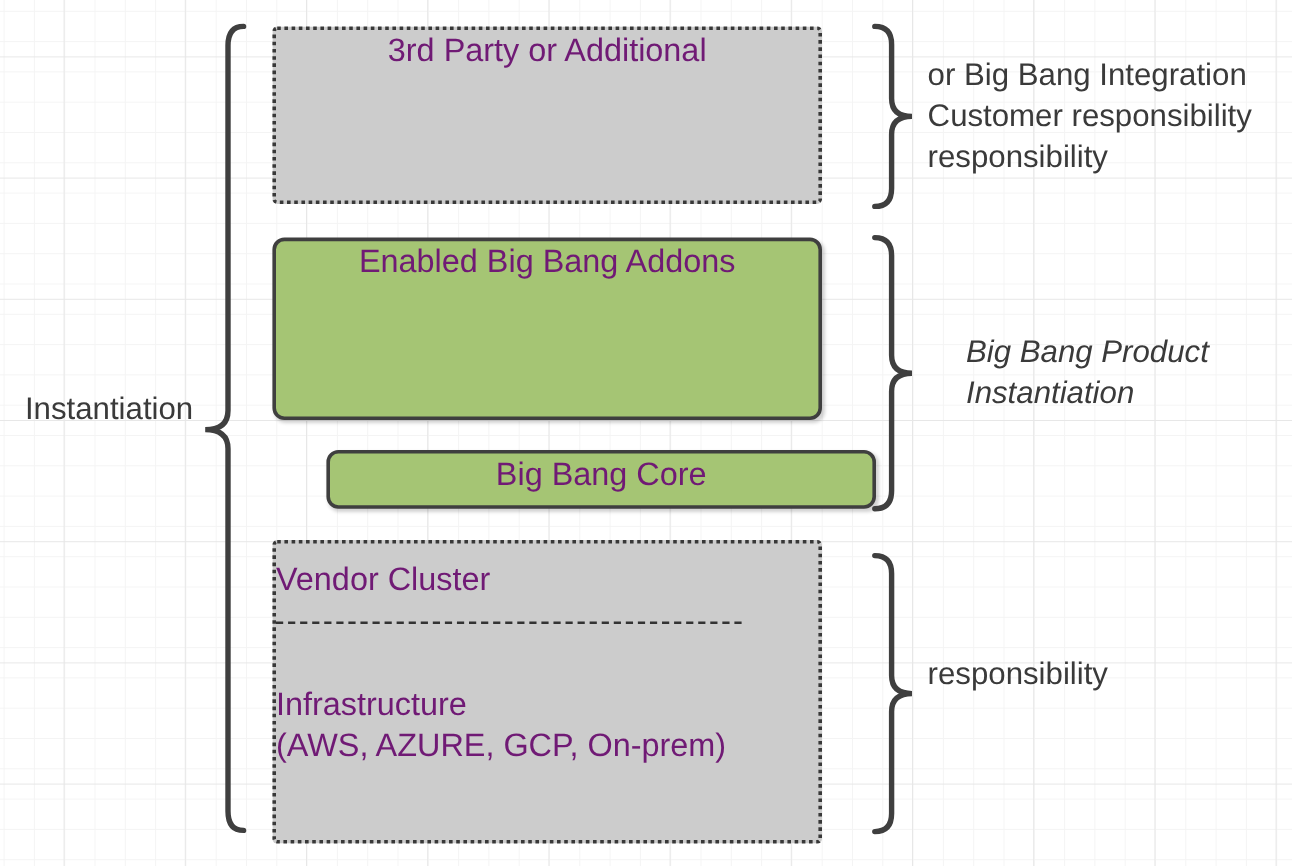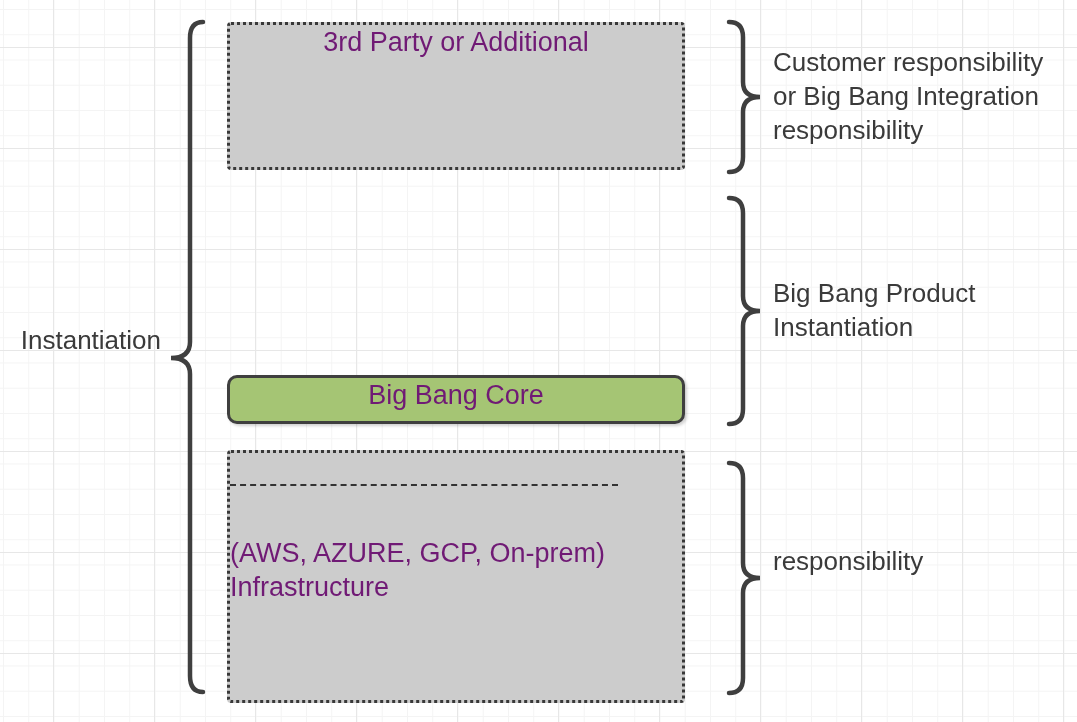--- a/index.html
+++ b/index.html
@@ -40,40 +40,40 @@
     border-radius: 4px;
   }
   .box.green {
     background: #a5c574;
     border: 3px solid #3f3f3f;
     border-radius: 10px;
     box-shadow: 2px 2px 3px rgba(0,0,0,0.18);
   }
   #box-third-party { top: 22px;  height: 148px; }
   #box-addons      { top: 198px; height: 152px; }
-  #box-core        { top: 375px; height: 49px;  }
+  #box-core        { top: 375px; height: 49px; margin-left: 45px;  }
   #box-platform    { top: 450px; height: 253px; flex-direction: column; justify-content: flex-start; padding-top: 13px; }
   .box .line { line-height: 34px; }
   .divider {
     width: 388px;
     height: 0;
     border-top: 2px dashed #333333;
     margin: 18px 0 16px 0;
   }
   .spacer { height: 34px; }
   .side-label {
     position: absolute;
     font-size: 26px;
     line-height: 34px;
     color: #3a3a3a;
     white-space: nowrap;
   }
   #left-label  { left: 0; width: 161px; top: 323px; text-align: right; }
   #rlabel-top    { left: 773px; top: 45px; }
-  #rlabel-middle { left: 773px; top: 276px; }
+  #rlabel-middle { left: 805px; top: 276px; font-style: italic; }
   #rlabel-bottom { left: 773px; top: 544px; }
   #brace-layer {
     position: absolute;
     left: 0; top: 0;
     width: 1077px; height: 722px;
     pointer-events: none;
   }
   #brace-layer path {
     fill: none;
     stroke: #3f3f3f;
@@ -87,42 +87,46 @@
 <div id="canvas">
 
   <div id="left-label" class="side-label">
     <div>Instantiation</div>
   </div>
 
   <div id="box-third-party" class="box gray">
     <div class="line">3rd Party or Additional</div>
   </div>
 
+  <div id="box-addons" class="box green">
+    <div class="line">Enabled Big Bang Addons</div>
+  </div>
 
   <div id="box-core" class="box green">
     <div class="line">Big Bang Core</div>
   </div>
 
   <div id="box-platform" class="box gray">
+    <div class="line">Vendor Cluster</div>
     <div class="divider"></div>
     <div class="spacer"></div>
+    <div class="line">Infrastructure</div>
     <div class="line">(AWS, AZURE, GCP, On-prem)</div>
-    <div class="line">Infrastructure</div>
   </div>
 
   <svg id="brace-layer" viewBox="0 0 1077 722" xmlns="http://www.w3.org/2000/svg">
     <path d="M 203,22 Q 190,22 190,38 L 190,342 Q 190,358 171,358 Q 190,358 190,374 L 190,676 Q 190,692 203,692"></path>
     <path d="M 729,22 Q 743,22 743,37 L 743,82 Q 743,97 760,97 Q 743,97 743,112 L 743,157 Q 743,172 729,172"></path>
     <path d="M 729,198 Q 743,198 743,213 L 743,296 Q 743,311 760,311 Q 743,311 743,326 L 743,409 Q 743,424 729,424"></path>
     <path d="M 729,463 Q 743,463 743,478 L 743,563 Q 743,578 760,578 Q 743,578 743,593 L 743,678 Q 743,693 729,693"></path>
   </svg>
 
   <div id="rlabel-top" class="side-label">
+    <div>or Big Bang Integration</div>
     <div>Customer responsibility</div>
-    <div>or Big Bang Integration</div>
     <div>responsibility</div>
   </div>
 
   <div id="rlabel-middle" class="side-label">
     <div>Big Bang Product</div>
     <div>Instantiation</div>
   </div>
 
   <div id="rlabel-bottom" class="side-label">
     <div>responsibility</div>

